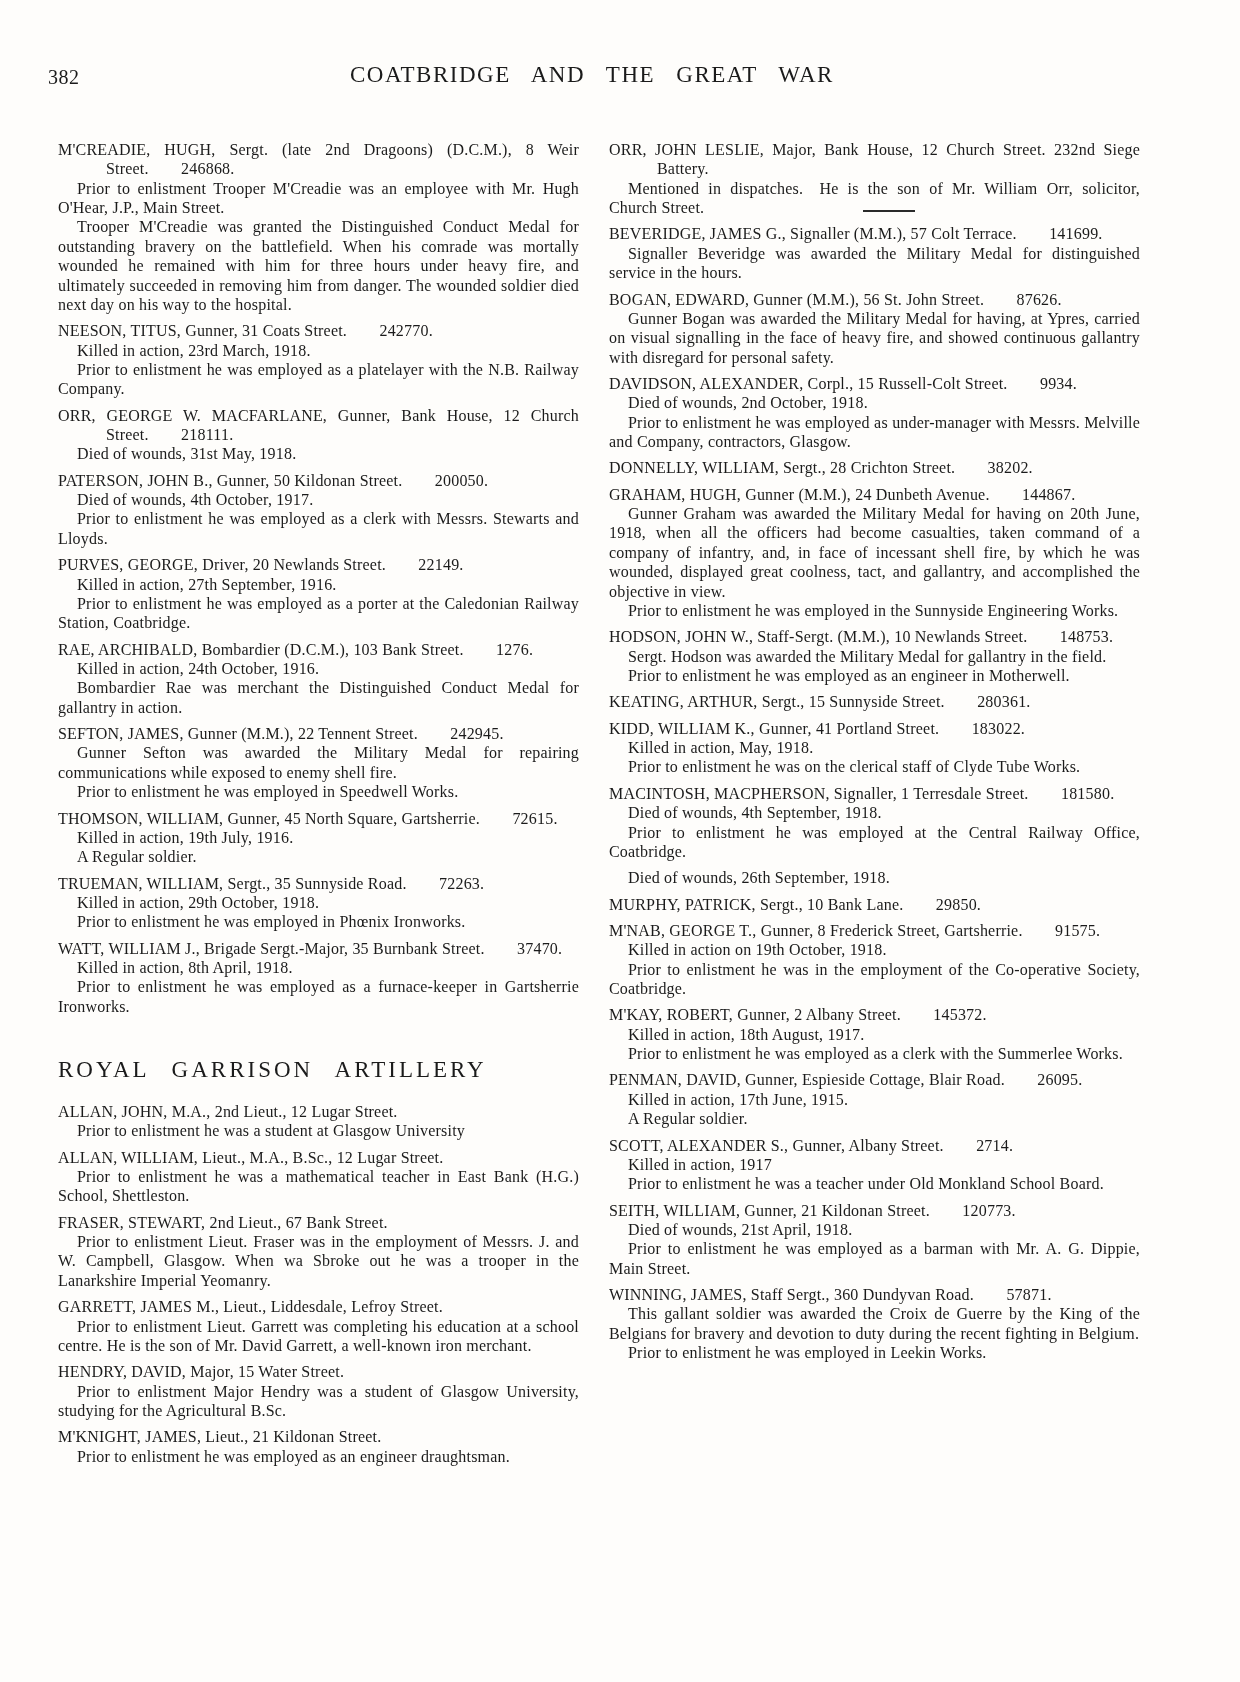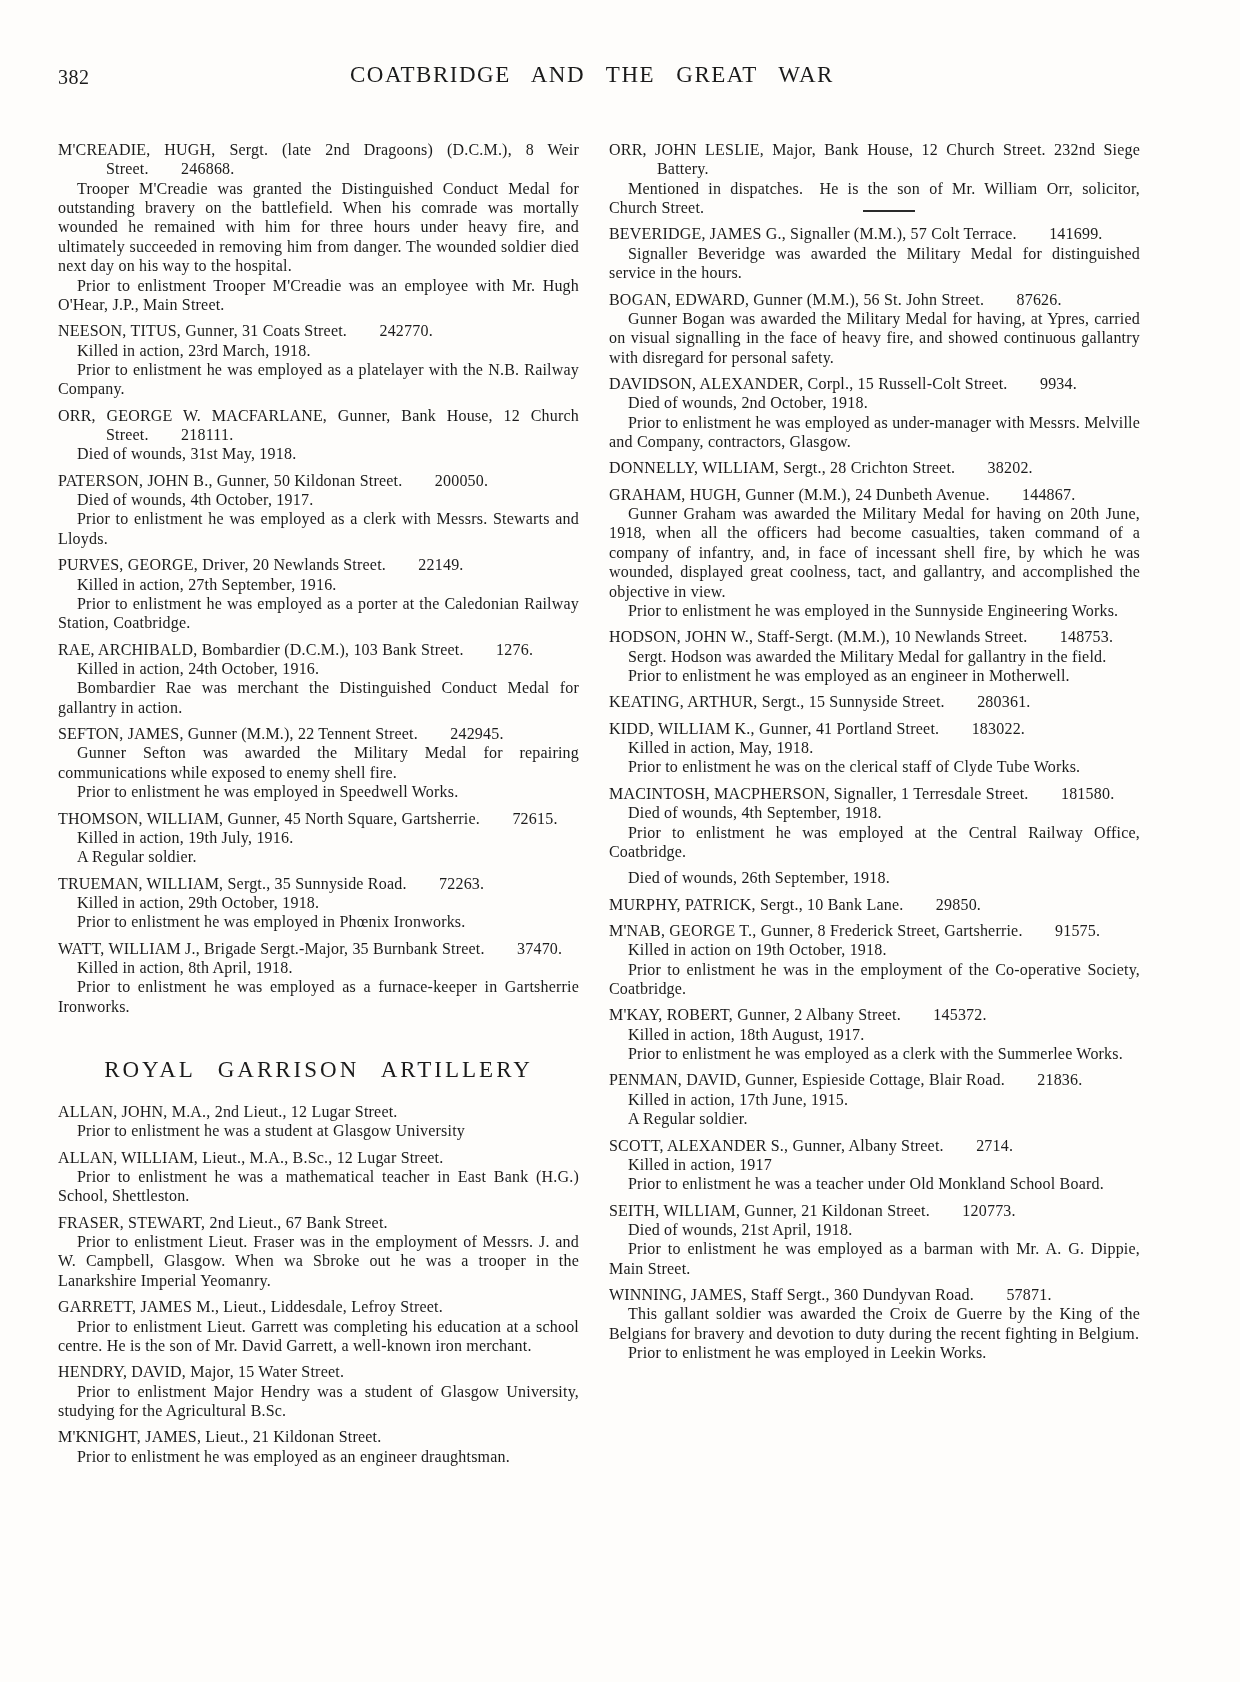--- a/index.html
+++ b/index.html
@@ -8,21 +8,21 @@
     width:1240px; height:1682px;
     margin:0 auto;
     background:#fefdfb;
     color:#1b1b1b;
     font-family:"Liberation Serif", serif;
     position:relative;
     overflow:hidden;
   }
   .page-header { position:relative; padding-top:62px; margin-bottom:24px; height:116px; }
   .page-number {
-    position:absolute; left:58px; top:66px;
+    position:absolute; left:48px; top:66px;
     font-size:20px; letter-spacing:0.5px;
   }
   .page-title {
     text-align:center;
     font-size:23px;
     letter-spacing:1.5px;
     word-spacing:14px;
     position:relative; left:-28px;
     white-space:nowrap;
   }
@@ -32,21 +32,20 @@
     font-size:16px;
     line-height:1.21;
     letter-spacing:0.2px;
   }
   .col-left  { width:521px; }
   .col-right { width:531px; }
   .entry { margin-bottom:7px; }
   .entry-head { padding-left:48px; text-indent:-48px; }
   .entry-para { text-indent:19px; }
   .section-heading {
-    text-align:center;
     font-size:23px;
     font-weight:normal;
     letter-spacing:3px;
     word-spacing:14px;
     margin:40px 0 18px 0;
     white-space:nowrap;
   }
   .divider {
     width:52px;
     border-top:2px solid #2a2a2a;
@@ -59,22 +58,22 @@
 
 <div class="page">
   <header class="page-header">
     <div class="page-number">382</div>
     <div class="page-title">COATBRIDGE AND THE GREAT WAR</div>
   </header>
   <div class="content">
     <div class="column col-left">
         <article class="entry">
           <p class="entry-head">M'CREADIE, HUGH, Sergt. (late 2nd Dragoons) (D.C.M.), 8 Weir Street.  246868.</p>
+          <p class="entry-para">Prior to enlistment Trooper M'Creadie was an employee with Mr. Hugh O'Hear, J.P., Main Street.</p>
           <p class="entry-para">Trooper M'Creadie was granted the Distinguished Conduct Medal for outstanding bravery on the battlefield.  When his comrade was mortally wounded he remained with him for three hours under heavy fire, and ultimately succeeded in removing him from danger.  The wounded soldier died next day on his way to the hospital.</p>
-          <p class="entry-para">Prior to enlistment Trooper M'Creadie was an employee with Mr. Hugh O'Hear, J.P., Main Street.</p>
         </article>
         <article class="entry">
           <p class="entry-head">NEESON, TITUS, Gunner, 31 Coats Street.  242770.</p>
           <p class="entry-para">Killed in action, 23rd March, 1918.</p>
           <p class="entry-para">Prior to enlistment he was employed as a platelayer with the N.B. Railway Company.</p>
         </article>
         <article class="entry">
           <p class="entry-head">ORR, GEORGE W. MACFARLANE, Gunner, Bank House, 12 Church Street.  218111.</p>
           <p class="entry-para">Died of wounds, 31st May, 1918.</p>
         </article>
@@ -194,21 +193,21 @@
           <p class="entry-head">M'NAB, GEORGE T., Gunner, 8 Frederick Street, Gartsherrie.  91575.</p>
           <p class="entry-para">Killed in action on 19th October, 1918.</p>
           <p class="entry-para">Prior to enlistment he was in the employment of the Co-operative Society, Coatbridge.</p>
         </article>
         <article class="entry">
           <p class="entry-head">M'KAY, ROBERT, Gunner, 2 Albany Street.  145372.</p>
           <p class="entry-para">Killed in action, 18th August, 1917.</p>
           <p class="entry-para">Prior to enlistment he was employed as a clerk with the Summerlee Works.</p>
         </article>
         <article class="entry">
-          <p class="entry-head">PENMAN, DAVID, Gunner, Espieside Cottage, Blair Road.  21836.</p>
+          <p class="entry-head">PENMAN, DAVID, Gunner, Espieside Cottage, Blair Road.  26095.</p>
           <p class="entry-para">Killed in action, 17th June, 1915.</p>
           <p class="entry-para">A Regular soldier.</p>
         </article>
         <article class="entry">
           <p class="entry-head">SCOTT, ALEXANDER S., Gunner, Albany Street.  2714.</p>
           <p class="entry-para">Killed in action, 1917</p>
           <p class="entry-para">Prior to enlistment he was a teacher under Old Monkland School Board.</p>
         </article>
         <article class="entry">
           <p class="entry-head">SEITH, WILLIAM, Gunner, 21 Kildonan Street.  120773.</p>

